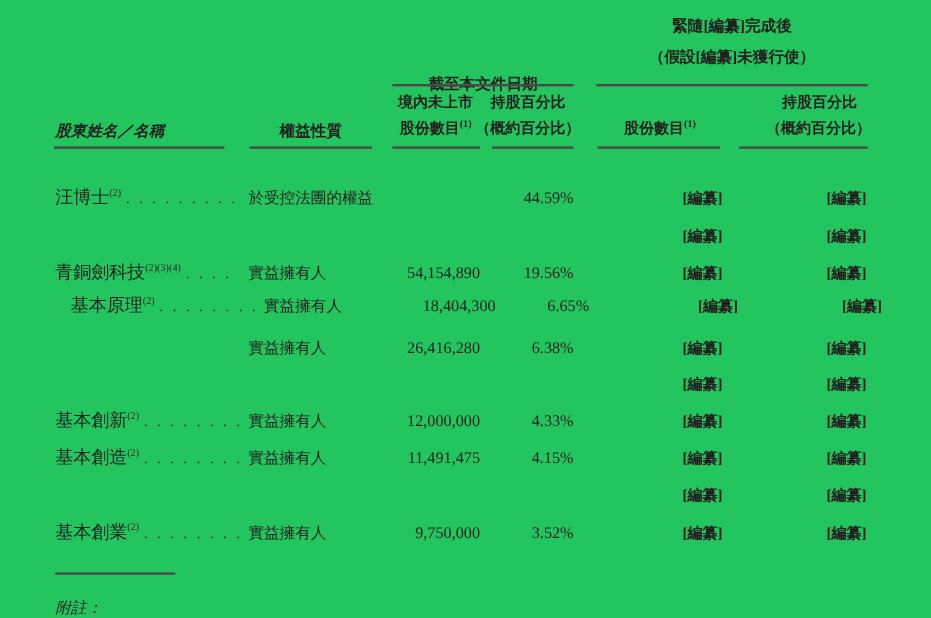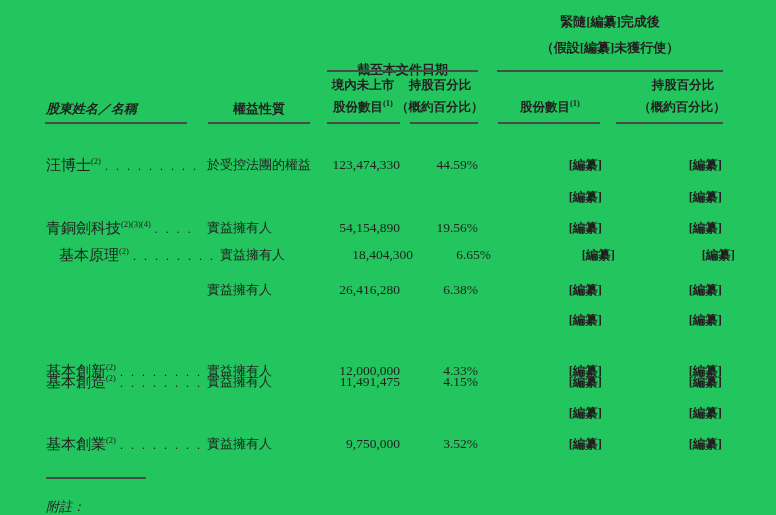--- a/index.html
+++ b/index.html
@@ -55,21 +55,20 @@
   <div class="hline" style="left:45px;top:122px;width:142px;"></div>
   <div class="hline" style="left:208px;top:122px;width:102px;"></div>
   <div class="hline" style="left:327px;top:122px;width:73px;"></div>
   <div class="hline" style="left:410px;top:122px;width:68px;"></div>
   <div class="hline" style="left:498px;top:122px;width:102px;"></div>
   <div class="hline" style="left:616px;top:122px;width:107px;"></div>
 
   <div class="row" style="top:154px;">
     <div class="cell c1"><span>汪博士</span><sup>(2)</sup><span class="dots">. . . . . . . . .</span></div>
     <div class="cell c2">於受控法團的權益</div>
-    <div class="cell c3">123,474,330</div>
     <div class="cell c4">44.59%</div>
     <div class="cell c5 redact">[編纂]</div>
     <div class="cell c6 redact">[編纂]</div>
   </div>
 
   <div class="row" style="top:186px;">
     <div class="cell c1"><span></span><sup></sup><span class="dots"></span></div>
     <div class="cell c2"></div>
     <div class="cell c3"></div>
     <div class="cell c4"></div>
@@ -105,21 +104,21 @@
 
   <div class="row" style="top:309px;">
     <div class="cell c1"><span></span><sup></sup><span class="dots"></span></div>
     <div class="cell c2"></div>
     <div class="cell c3"></div>
     <div class="cell c4"></div>
     <div class="cell c5 redact">[編纂]</div>
     <div class="cell c6 redact">[編纂]</div>
   </div>
 
-  <div class="row" style="top:360px;">
+  <div class="row" style="top:340px;">
     <div class="cell c1"><span>基本創新</span><sup>(2)</sup><span class="dots">. . . . . . . .</span></div>
     <div class="cell c2">實益擁有人</div>
     <div class="cell c3">12,000,000</div>
     <div class="cell c4">4.33%</div>
     <div class="cell c5 redact">[編纂]</div>
     <div class="cell c6 redact">[編纂]</div>
   </div>
 
   <div class="row" style="top:371px;">
     <div class="cell c1"><span>基本創造</span><sup>(2)</sup><span class="dots">. . . . . . . .</span></div>

